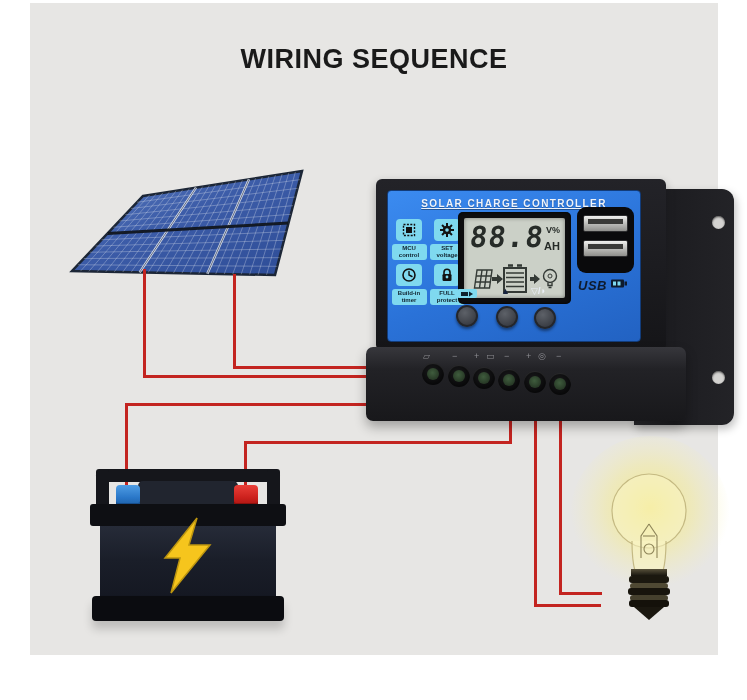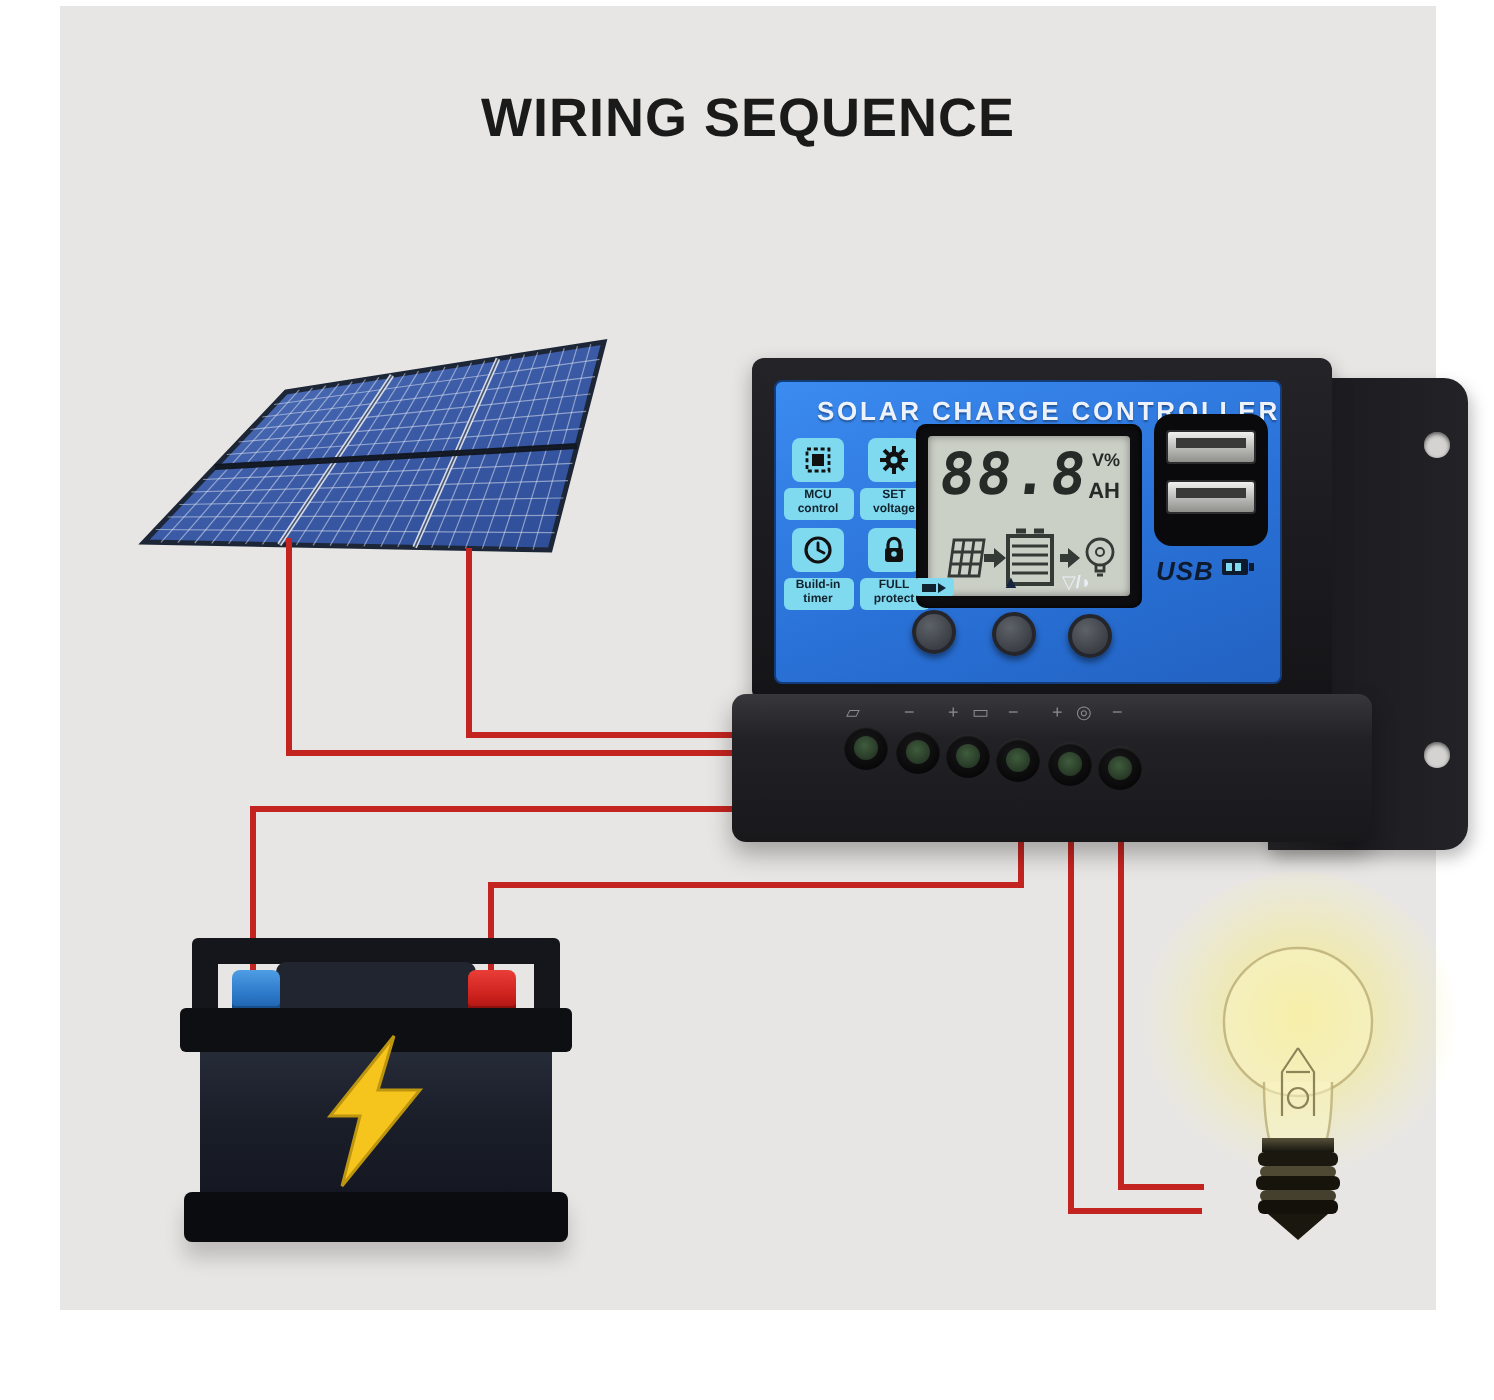--- a/index.html
+++ b/index.html
@@ -19,22 +19,22 @@
   
   #ctl-flange { left:604,0px; }
   #ctl-flange { left:604px; top:186px; width:100px; height:236px; background:linear-gradient(90deg,#2a2a2e,#1d1d21 40%,#232327);
                 border-radius:0 12px 12px 0; box-shadow:2px 4px 8px rgba(0,0,0,.25); }
   .screw-hole { position:absolute; width:13px; height:13px; border-radius:50%; background:#d4d3d1;
                 box-shadow:inset 0 1px 2px rgba(0,0,0,.6); left:78px; }
   #ctl-body { left:346px; top:176px; width:290px; height:172px; background:linear-gradient(180deg,#232328,#151518);
               border-radius:6px; box-shadow:0 4px 10px rgba(0,0,0,.3); }
   #ctl-panel { left:357px; top:187px; width:254px; height:152px; border-radius:4px;
                background:linear-gradient(160deg,#3b8bf0,#2a72d8 55%,#2262c2); border:1px solid #123c7a; }
-  #ctl-title { left:0; right:0; top:7px; text-align:right; font-size:13px; font-weight:bold;
-               letter-spacing:1.4px; color:#eef3fb; text-shadow:0 1px 1px rgba(0,0,0,.35); }
+  #ctl-title { left:0; right:0; top:7px; text-align:center; font-size:10px; font-weight:bold;
+               letter-spacing:1.4px; color:#eef3fb; text-shadow:0 1px 1px rgba(0,0,0,.35);text-decoration:underline; }
 
   .feature { position:absolute; width:36px; display:flex; flex-direction:column; align-items:center; gap:3px; }
   .feature-icon-tile { width:26px; height:22px; background:#7fd9ef; border-radius:4px;
                        display:flex; align-items:center; justify-content:center; }
   .feature-label { width:35px; min-height:15px; background:#7fd9ef; border-radius:3px; text-align:center;
                    font-size:6px; line-height:7px; font-weight:bold; color:#10222e; padding:1px 0; }
 
   #lcd { left:70px; top:21px; width:113px; height:92px; background:#0d0d0f; border-radius:5px; padding:6px;
          box-shadow:inset 0 0 3px #000; }
   #lcd-screen { position:relative; width:101px; height:80px; background:#cbd0c7; border-radius:2px;

